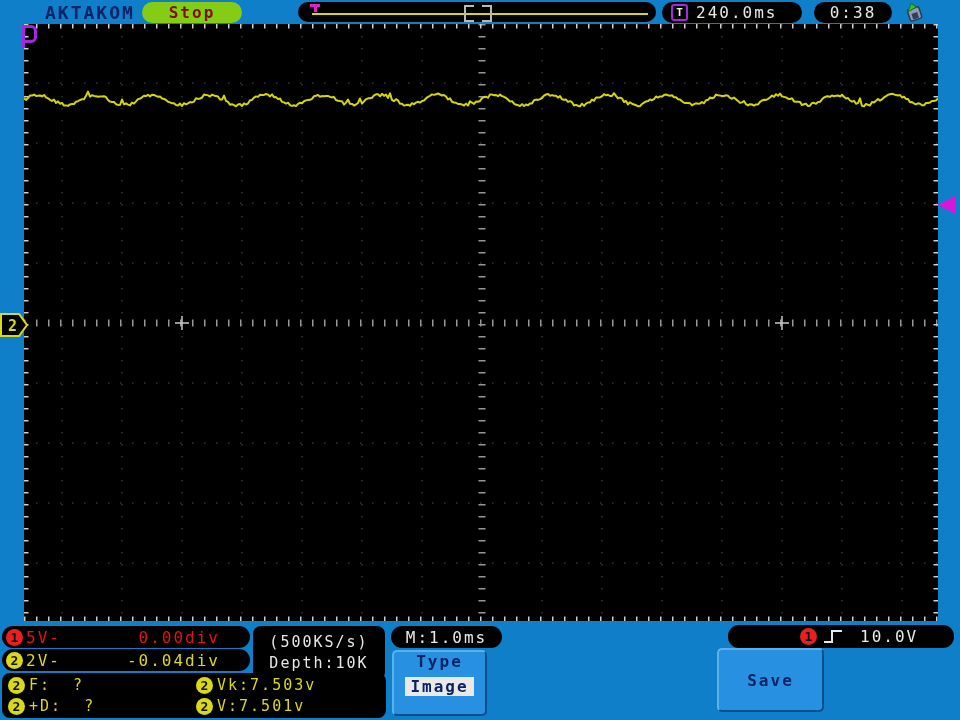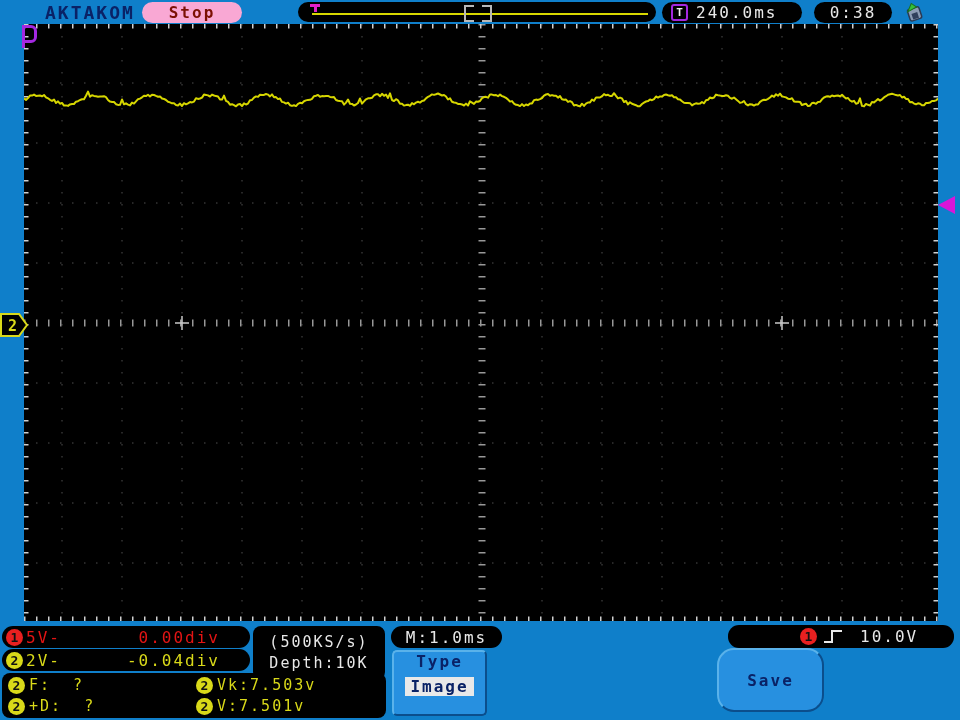--- a/index.html
+++ b/index.html
@@ -8,21 +8,21 @@
   .abs{position:absolute;}
   .t{letter-spacing:2px;}
   .pill{background:#000;border-radius:11px;display:flex;align-items:center;}
   .badge{width:17px;height:17px;border-radius:50%;display:flex;align-items:center;justify-content:center;
          font-size:13px;font-weight:bold;color:#111;flex:0 0 17px;}
   .badge.r{background:#e82020;}
   .badge.y{background:#d9d919;}
 
   
   #brand{left:45px;top:2px;font-size:18px;font-weight:bold;color:#0a2266;}
-  #stop-pill{left:142px;top:2px;width:100px;height:21px;background:#f9a8d4;border-radius:11px;
+  #stop-pill{left:142px;top:2px;width:100px;height:21px;background:#84cc16;border-radius:11px;
              display:flex;align-items:center;justify-content:center;}
   #stop-pill span{color:#7c1004;font-size:16px;font-weight:bold;}
   #hpos-bar{left:298px;top:2px;width:358px;height:20px;background:#000;border-radius:10px;}
   #hpos-line{left:14px;top:11px;width:336px;height:2px;background:#d8d800;}
   #hpos-tmark{left:12px;top:2px;width:10px;height:3px;background:#e020c8;}
   #hpos-tmark::after{content:"";position:absolute;left:3.5px;top:3px;width:3px;height:5px;background:#e020c8;}
   .bracket{top:3px;width:8px;height:13px;border:2px solid #b8b8b8;}
   #bracket-l{left:166px;border-right:none;}
   #bracket-r{left:184px;border-left:none;}
   #trigtime-pill{left:662px;top:2px;width:140px;height:21px;}
@@ -57,21 +57,21 @@
   .meas-cell.c1{width:188px;}
   .meas-cell span.mtext{color:#d9d919;font-size:15px;margin-left:4px;white-space:pre;}
   #m-pill{left:391px;top:626px;width:111px;height:22px;justify-content:center;}
   #m-pill span{color:#e8e8e8;font-size:16px;}
   .btn{background:#2790e0;border-top:2px solid #5ab2ea;border-left:2px solid #5ab2ea;
        border-bottom:2px solid #0b4e8c;border-right:2px solid #0b4e8c;border-radius:5px;box-sizing:border-box;}
   #type-btn{left:392px;top:650px;width:95px;height:66px;display:flex;flex-direction:column;align-items:center;}
   #type-btn .title{color:#0a2266;font-size:16px;font-weight:bold;margin-top:0;}
   #type-btn .sel{background:#e9e9e9;color:#0a2266;font-size:16px;font-weight:bold;
                  padding:0 5px;margin-top:6px;}
-  #save-btn{left:717px;top:648px;width:107px;height:64px;display:flex;align-items:center;justify-content:center;border-radius:17px;}
+  #save-btn{left:717px;top:648px;width:107px;height:64px;display:flex;align-items:center;justify-content:center;}
   #save-btn span{color:#0a2266;font-size:16px;font-weight:bold;}
   #trig-pill{left:728px;top:625px;width:226px;height:23px;padding-left:72px;box-sizing:border-box;}
   #trig-pill .val{color:#e8e8e8;font-size:16px;margin-left:16px;}
   #edge-icon{margin-left:5px;}
 </style>
 </head>
 <body>
 
 <div id="scope">
 

